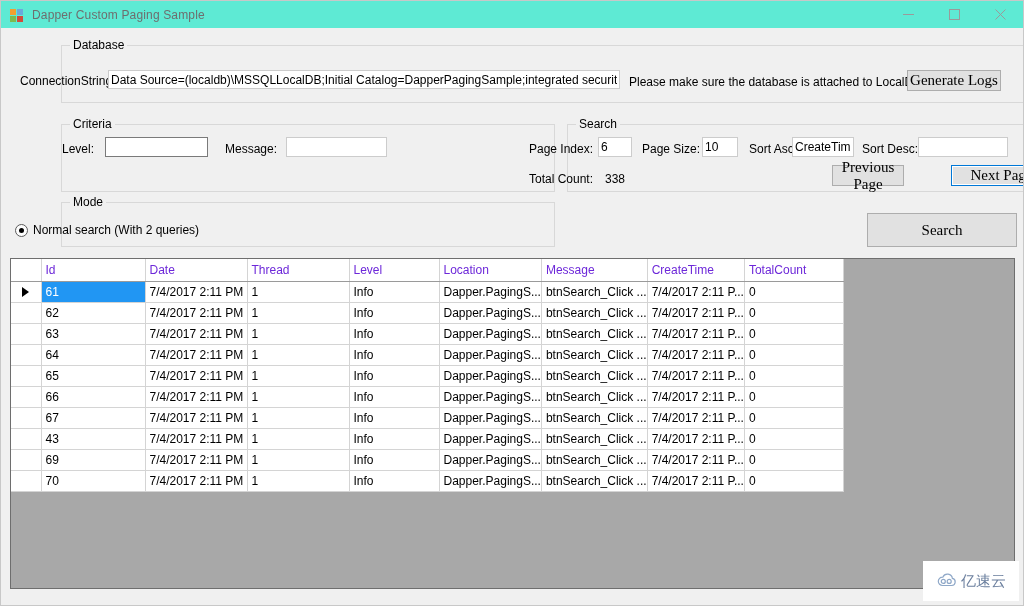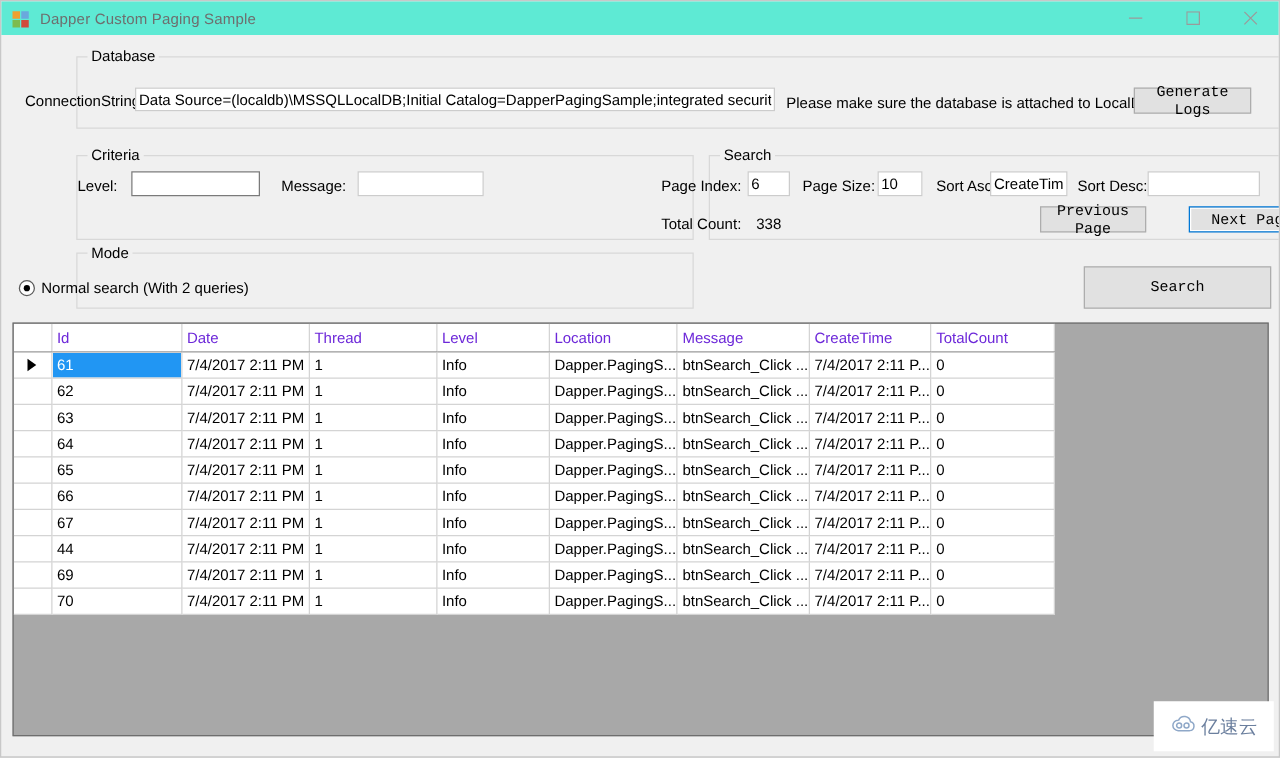--- a/index.html
+++ b/index.html
@@ -97,22 +97,22 @@
     line-height: normal;
     outline: none;
   }
   .tbox.hot { border-color: #7a7a7a; }
 
   
   .btn {
     position: absolute;
     background: #e1e1e1;
     border: 1px solid #adadad;
-    font-family: Liberation Mono, monospace;
-    font-size: 12px;
+    font-family: Liberation Serif, serif;
+    font-size: 15px;
     color: #000;
     display: flex; align-items: center; justify-content: center;
     cursor: default;
     padding: 0;
   }
   .btn.focused {
     border: 1px solid #0078d7;
     box-shadow: inset 0 0 0 1px #ffffff;
   }
 
@@ -262,21 +262,21 @@
   <div class="lbl" style="left:528px; top:141px;">Page Index:</div>
   <input class="tbox" style="left: 597px; top: 136px; width: 34px; height: 20px;" value="6">
   <div class="lbl" style="left:641px; top:141px;">Page Size:</div>
   <input class="tbox" style="left: 701px; top: 136px; width: 36px; height: 20px;" value="10">
   <div class="lbl" style="left:748px; top:141px;">Sort Asc:</div>
   <input class="tbox" style="left: 791px; top: 136px; width: 62px; height: 20px;" value="CreateTime">
   <div class="lbl" style="left:861px; top:141px;">Sort Desc:</div>
   <input class="tbox" style="left: 917px; top: 136px; width: 90px; height: 20px;" value="">
   <div class="lbl" style="left:528px; top:171px;">Total Count:</div>
   <div class="lbl" style="left:604px; top:171px;">338</div>
-  <button class="btn" style="left:831px; top:164px; width:85px; height:21px;">Previous Page</button>
+  <button class="btn" style="left:831px; top:164px; width:72px; height:21px;">Previous Page</button>
   <button class="btn focused" style="left:950px; top:164px; width:85px; height:21px;padding-left:16px;">Next Page</button>
 
   <div class="groupbox" style="left:12px; top:201px; width:494px; height:45px;">
     <span class="gb-title">Mode</span>
   </div>
   <div class="radio-wrap" style="left:14px; top:222px;">
     <span class="radio-dot on"></span>
     <span>Normal search (With 2 queries)</span>
   </div>
 
@@ -381,21 +381,21 @@
             <td>7/4/2017 2:11 PM</td>
             <td>1</td>
             <td>Info</td>
             <td>Dapper.PagingS...</td>
             <td>btnSearch_Click ...</td>
             <td>7/4/2017 2:11 P...</td>
             <td>0</td>
           </tr>
           <tr>
             <td class="rowhdr"></td>
-            <td>44</td>
+            <td>43</td>
             <td>7/4/2017 2:11 PM</td>
             <td>1</td>
             <td>Info</td>
             <td>Dapper.PagingS...</td>
             <td>btnSearch_Click ...</td>
             <td>7/4/2017 2:11 P...</td>
             <td>0</td>
           </tr>
           <tr>
             <td class="rowhdr"></td>

